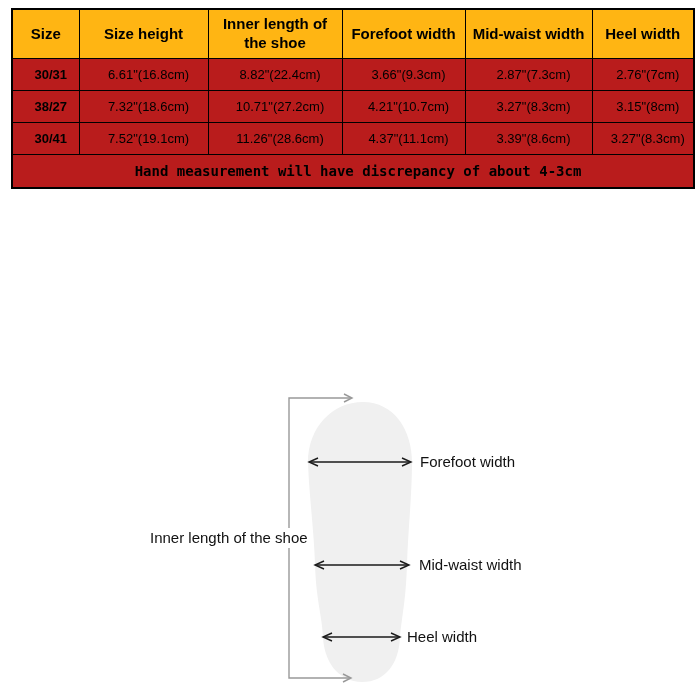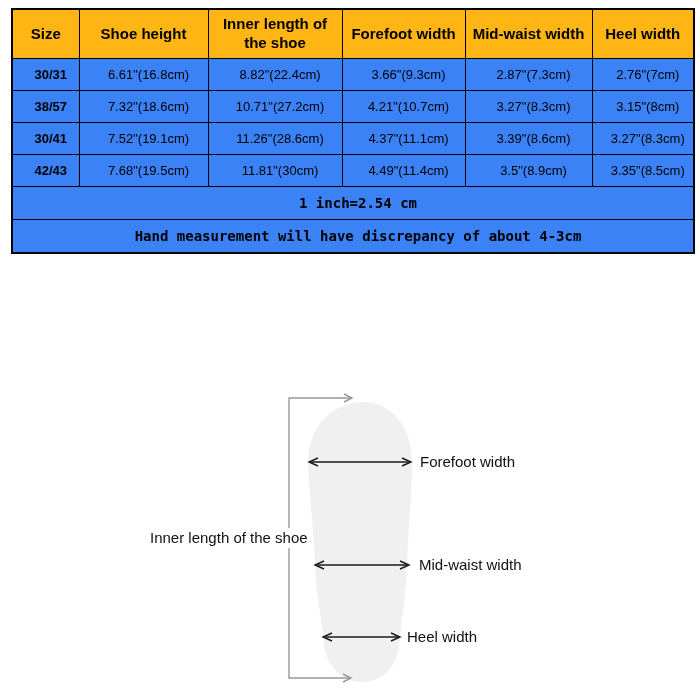--- a/index.html
+++ b/index.html
@@ -14,21 +14,21 @@
   }
   table.size-chart th,table.size-chart td{
     border:1px solid #000;text-align:center;vertical-align:middle;
     padding:0 2px;overflow:hidden;
   }
   table.size-chart thead th{
     background:var(--header-bg,#ffb513);
     font-size:15px;font-weight:bold;line-height:1.25;height:48px;
   }
   table.size-chart tbody td{
-    background:#3b82f6;font-size:13px;height:31px;font-weight:normal;padding-left:12px;
+    background:#b91c1c;font-size:13px;height:31px;font-weight:normal;padding-left:12px;
   }
   table.size-chart tbody td.size-col{font-weight:bold;}
   table.size-chart td.note-row{
     height:32px;font-family:"DejaVu Sans Mono","Liberation Mono",monospace;
     font-weight:bold;font-size:14px;letter-spacing:0px;
   }
 
   
   .diagram-svg{position:absolute;left:140px;top:390px;width:420px;height:310px;}
   .diag-label{
@@ -48,62 +48,51 @@
     <col style="width:67px">
       <col style="width:129px">
       <col style="width:134px">
     <col style="width:123px">
       <col style="width:127px">
       <col style="width:102px">
   </colgroup>
   <thead>
     <tr>
       <th>Size</th>
-      <th>Shoe height</th>
+      <th>Size height</th>
       <th>Inner length of the shoe</th>
       <th>Forefoot width</th>
       <th>Mid-waist width</th>
       <th>Heel width</th>
     </tr>
   </thead>
   <tbody>
     <tr>
       <td class="size-col">30/31</td>
       <td>6.61"(16.8cm)</td>
       <td>8.82"(22.4cm)</td>
       <td>3.66"(9.3cm)</td>
       <td>2.87"(7.3cm)</td>
       <td>2.76"(7cm)</td>
     </tr>
     <tr>
-      <td class="size-col">38/57</td>
+      <td class="size-col">38/27</td>
       <td>7.32"(18.6cm)</td>
       <td>10.71"(27.2cm)</td>
       <td>4.21"(10.7cm)</td>
       <td>3.27"(8.3cm)</td>
       <td>3.15"(8cm)</td>
     </tr>
     <tr>
       <td class="size-col">30/41</td>
       <td>7.52"(19.1cm)</td>
       <td>11.26"(28.6cm)</td>
       <td>4.37"(11.1cm)</td>
       <td>3.39"(8.6cm)</td>
       <td>3.27"(8.3cm)</td>
-    </tr>
-    <tr>
-      <td class="size-col">42/43</td>
-      <td>7.68"(19.5cm)</td>
-      <td>11.81"(30cm)</td>
-      <td>4.49"(11.4cm)</td>
-      <td>3.5"(8.9cm)</td>
-      <td>3.35"(8.5cm)</td>
-    </tr>
-    <tr>
-      <td class="note-row" colspan="6">1 inch=2.54 cm</td>
     </tr>
     <tr>
       <td class="note-row" colspan="6">Hand measurement will have discrepancy of about 4-3cm</td>
     </tr>
   </tbody>
 </table>
 
 <svg class="diagram-svg" viewBox="0 0 420 310">
 
   <path d="M57 2 C88 2 106 30 106 62 C106 94 102 132 101 164 C100 200 96 215 94 237 C93 263 80 282 56 282 C33 282 18 262 17 237 C16 215 10 200 9 164 C8 132 3 94 2 62 C2 28 26 2 57 2 Z" transform="translate(166,10)" fill="#f0f0f0"></path>

